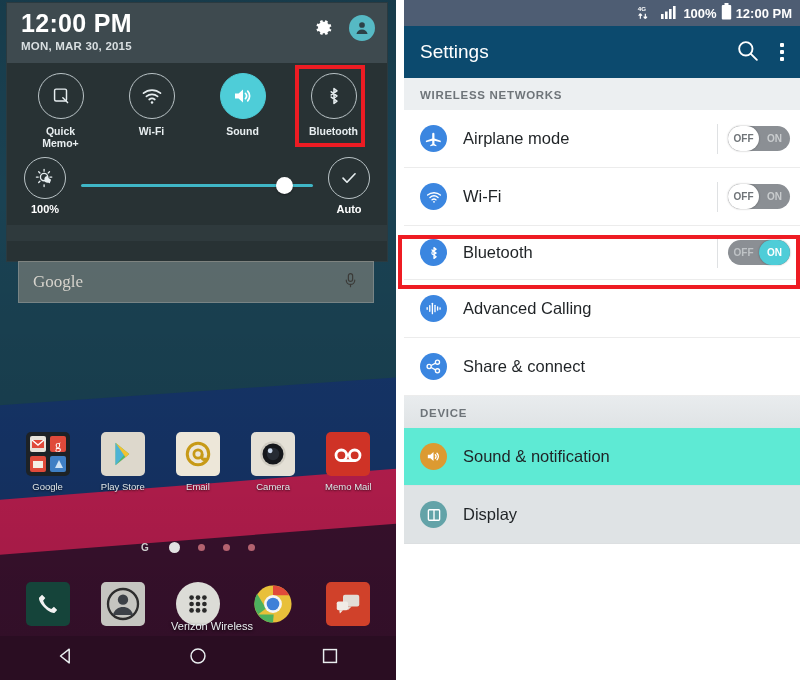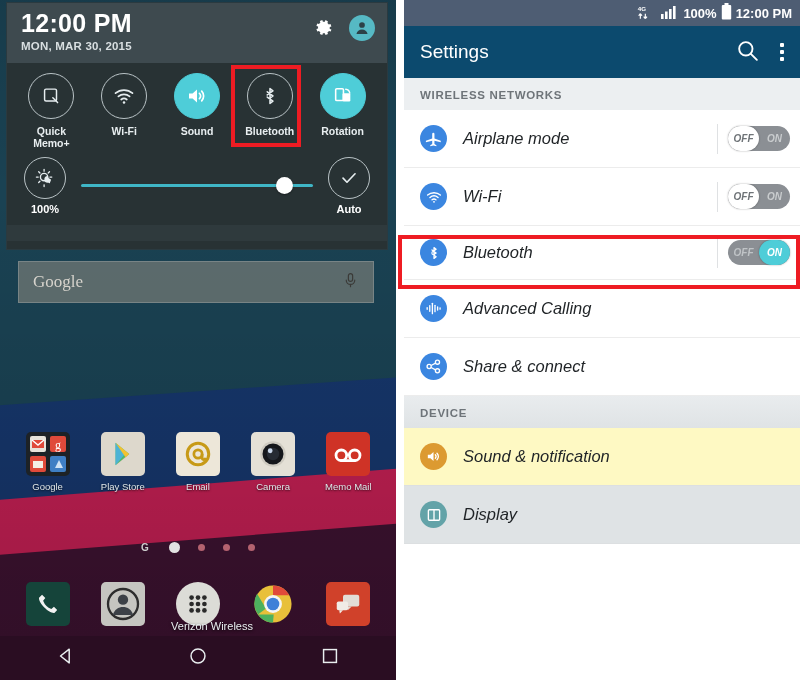--- a/index.html
+++ b/index.html
@@ -28,21 +28,21 @@
   .shade-head{background:#3e4a4f;padding:8px 12px 10px 14px;display:flex;align-items:flex-start;
       justify-content:space-between;}
   .clock{line-height:1;}
   .clock .time{color:#ffffff;font-size:25px;font-weight:bold;letter-spacing:.3px;}
   .clock .date{color:#d9dfe1;font-size:11.5px;font-weight:bold;margin-top:5px;letter-spacing:.2px;}
   .head-icons{display:flex;align-items:center;gap:14px;padding-top:4px;}
   .gear{width:24px;height:24px;}
   .avatar{width:26px;height:26px;border-radius:50%;background:#56b9c4;display:flex;
       align-items:center;justify-content:center;}
 
-  .shade-body{background:#283234;padding:10px 0 8px;}
+  .shade-body{background:#283234;padding:10px 0 20px;}
   .toggles{display:flex;justify-content:space-around;align-items:flex-start;padding:0 8px;}
   .tg{width:66px;display:flex;flex-direction:column;align-items:center;position:relative;}
   .tg .circ{width:46px;height:46px;border-radius:50%;display:flex;align-items:center;
       justify-content:center;border:1.6px solid #b9c3c6;box-sizing:border-box;}
   .tg .circ.on{background:#4ecdd8;border-color:#4ecdd8;}
   .tg .lbl{margin-top:6px;color:#e8eef0;font-size:10.5px;font-weight:bold;text-align:center;
       line-height:1.15;}
   .hl-left{position:absolute;left:-6px;top:-8px;width:70px;height:82px;
       border:4px solid #ee1c23;box-sizing:border-box;pointer-events:none;}
 
@@ -92,21 +92,21 @@
   .appbar{height:52px;background:#0c4a6e;display:flex;align-items:center;
       justify-content:space-between;padding:0 16px;}
   .appbar .ttl{color:#ffffff;font-size:19px;}
   .appbar-actions{display:flex;align-items:center;gap:20px;}
   .kebab{display:flex;flex-direction:column;gap:3px;}
   .kebab i{width:4px;height:4px;background:#fff;border-radius:1px;display:block;}
 
   .sec-head{background:#eceff1;color:#6e7479;font-size:11.5px;font-weight:bold;
       letter-spacing:.7px;padding:11px 16px 9px;}
   .row{display:flex;align-items:center;padding:0 10px 0 16px;height:57px;background:#ffffff;
-      border-bottom:1px solid #ececec;position:relative;font-style:italic;}
+      border-bottom:1px solid #ececec;position:relative;}
   .row .rico{width:27px;height:27px;border-radius:50%;display:flex;align-items:center;
       justify-content:center;flex:0 0 27px;}
   .row .rtxt{margin-left:16px;flex:1;}
   .row .rt1{font-size:16.5px;color:#1f2326;}
   .row .rt2{font-size:12.5px;color:#4a4f53;margin-top:2px;}
   .row.more .rtxt{margin-left:43px;}
   .sep{width:1px;height:30px;background:#dfe1e3;margin-right:10px;}
 
   .toggle{width:62px;height:25px;border-radius:13px;background:#8b8f94;position:relative;
       display:flex;align-items:center;flex:0 0 62px;}
@@ -116,21 +116,21 @@
   .toggle .t-on{color:#c9ccce;}
   .toggle .thumb{position:absolute;width:31px;height:25px;border-radius:13px;background:#ffffff;
       left:0;z-index:1;box-shadow:0 0 2px rgba(0,0,0,.35);}
   .toggle.on .thumb{left:31px;background:#4ecdd8;}
   .toggle.on .t-off{color:#bfc3c6;}
   .toggle.on .t-on{color:#ffffff;}
 
   .hl-right{position:absolute;left:0px;top:235px;width:800px;height:54px;
       border:4px solid #ee1c23;box-sizing:border-box;pointer-events:none;z-index:40;}
   .sec-device{background:linear-gradient(#e9ecee,#dfe3e5);}
-  .row.dev{background:#fef9c3;border-bottom:1px solid #dcdfe1;}
+  .row.dev{background:#5eead4;border-bottom:1px solid #dcdfe1;}
   .row.dev.last{background:#dfe3e5;justify-content:space-between;}
 </style>
 </head>
 <body>
 
 <div class="stage">
 
   <div class="left-phone">
 
     <div class="wall">
@@ -204,30 +204,20 @@
             <div class="hl-left"></div>
             <div class="circ">
               <svg width="22" height="22" viewBox="0 0 24 24">
                 <path d="M9 7.4l6.2 4.6L12 14.4V3.9l3.2 2.4L9 10.9" fill="none" stroke="#e6edef" stroke-width="1.7" stroke-linejoin="round" stroke-linecap="round"></path>
                 <path d="M12 14.4v5.7l3.2-2.4L9 13.1" fill="none" stroke="#e6edef" stroke-width="1.7" stroke-linejoin="round" stroke-linecap="round"></path>
               </svg>
             </div>
             <div class="lbl">Bluetooth</div>
           </div>
 
-          <div class="tg">
-            <div class="circ on">
-              <svg width="22" height="22" viewBox="0 0 24 24">
-                <rect x="4" y="4" width="8.5" height="13" rx="1.3" fill="none" stroke="#fff" stroke-width="1.7"></rect>
-                <rect x="11.5" y="9" width="8.5" height="9" rx="1.3" fill="#fff"></rect>
-                <path d="M15 4.6a5 5 0 014.4 4.2" fill="none" stroke="#fff" stroke-width="1.5" stroke-linecap="round"></path>
-              </svg>
-            </div>
-            <div class="lbl">Rotation</div>
-          </div>
 
         </div>
 
         <div class="brightrow">
           <div class="bwrap">
             <div class="bcirc">
               <svg width="22" height="22" viewBox="0 0 24 24">
                 <circle cx="11" cy="11" r="4" fill="none" stroke="#e6edef" stroke-width="1.5"></circle>
                 <g stroke="#e6edef" stroke-width="1.4" stroke-linecap="round">
                   <path d="M11 2.6v2"></path>

